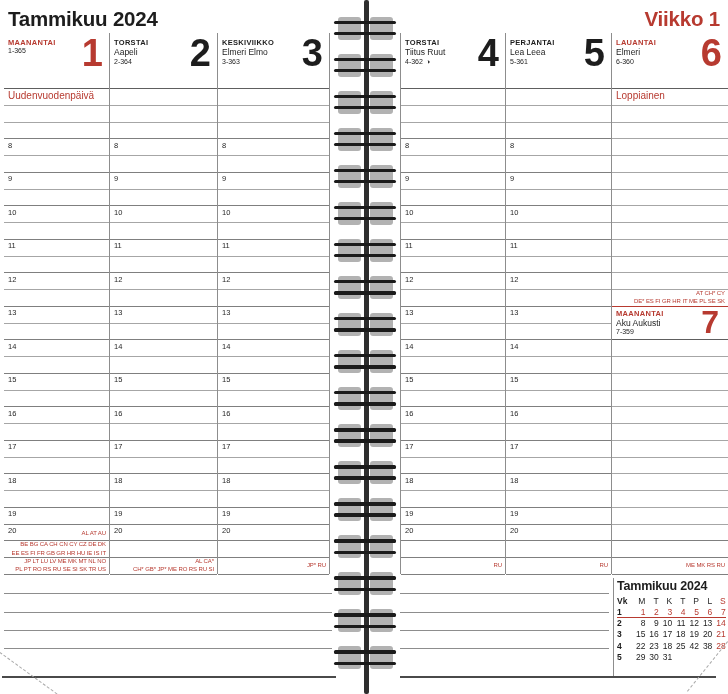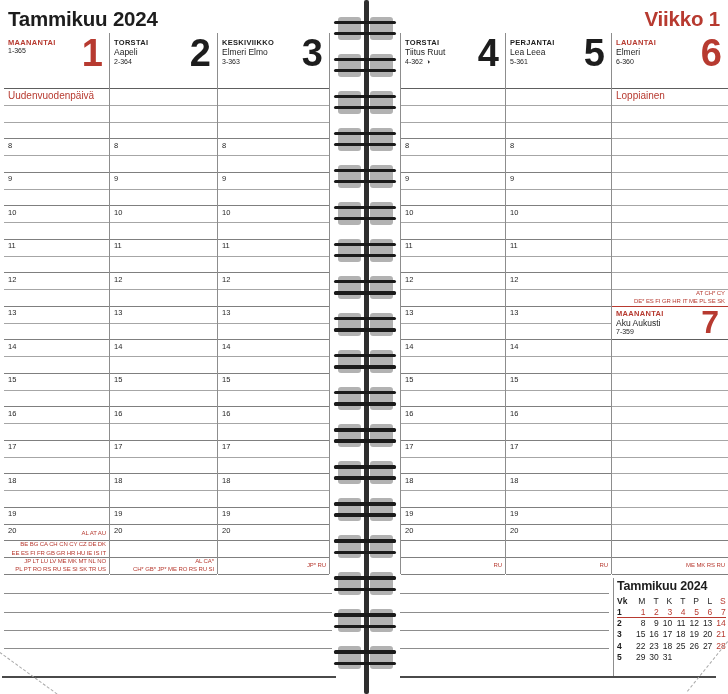--- a/index.html
+++ b/index.html
@@ -458,22 +458,22 @@
           <span class="mc-cell">19</span>
           <span class="mc-cell">20</span>
           <span class="mc-cell red">21</span>
         </div>
         <div class="mc-row">
           <span class="mc-cell mc-wk">4</span>
           <span class="mc-cell">22</span>
           <span class="mc-cell">23</span>
           <span class="mc-cell">18</span>
           <span class="mc-cell">25</span>
-          <span class="mc-cell">26</span>
-          <span class="mc-cell">27</span>
+          <span class="mc-cell">42</span>
+          <span class="mc-cell">38</span>
           <span class="mc-cell red">28</span>
         </div>
         <div class="mc-row">
           <span class="mc-cell mc-wk">5</span>
           <span class="mc-cell">29</span>
           <span class="mc-cell">30</span>
           <span class="mc-cell">31</span>
           <span class="mc-cell"></span>
           <span class="mc-cell"></span>
           <span class="mc-cell"></span>

